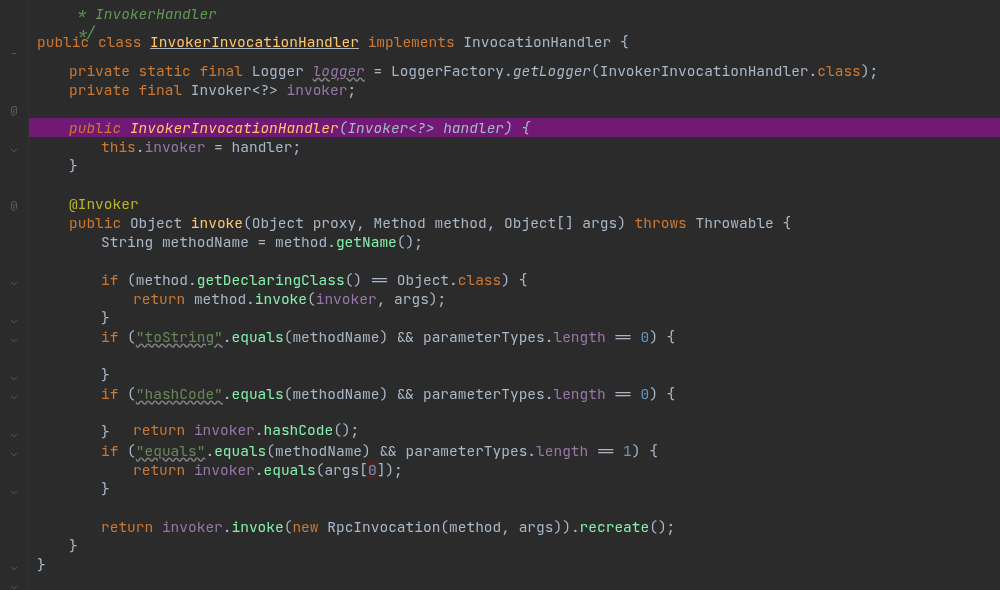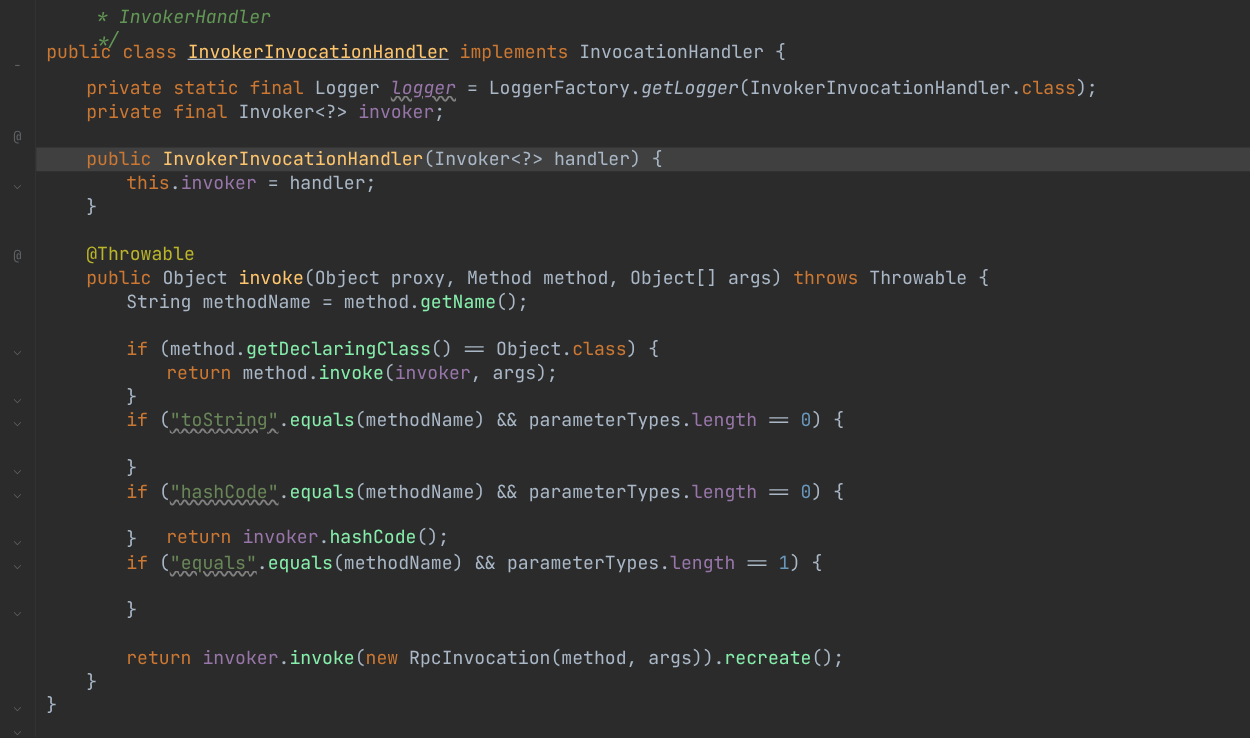--- a/index.html
+++ b/index.html
@@ -5,21 +5,21 @@
   html,body{margin:0;padding:0;background:#2b2b2b;color:#a9b7c6;
     font-family:"JetBrains Mono","Fira Code",Menlo,Consolas,monospace;
     font-size:14.5px;line-height:19px;}
   .editor{display:flex;width:1000px;height:590px;overflow:hidden;}
   .gutter{flex:0 0 28px;background:#2b2b2b;border-right:1px solid #323232;
     position:relative;}
   .g{position:absolute;width:100%;text-align:center;color:#606366;
     font-size:11px;user-select:none;}
   .code{flex:1;position:relative;padding-top:16px;}
   .ln{position:absolute;left:0;right:0;height:19px;white-space:pre;padding-left:8px;}
-  .hl{background:#404040;}
+  .hl{background:#701a75;font-style:italic;}
   .c0{padding-left:8px}.c1{padding-left:40px}.c2{padding-left:72px}
   .c3{padding-left:104px}
   .doc{color:#629755;font-style:italic;}
   .kw{color:#cc7832;}
   .ty{color:#a9b7c6;}
   .decl{color:#ffc66d;}
   .fld{color:#9876aa;}
   .def{color:#a9b7c6;}
   .call{color:#86efac;}
   .static{color:#a9b7c6;font-style:italic;}
@@ -57,31 +57,32 @@
       <div class="ln c1" style="top: 4px;"><span class="doc"> * InvokerHandler</span></div>
       <div class="ln c1" style="top: 23px;"><span class="doc"> */</span></div>
       <div class="ln c0" style="top: 32px;"><span class="kw">public</span> <span class="kw">class</span> <span class="decl under">InvokerInvocationHandler</span> <span class="kw">implements</span> <span class="ty">InvocationHandler</span> <span class="pun">{</span></div>
       <div class="ln c1" style="top: 61px;"><span class="kw">private</span> <span class="kw">static</span> <span class="kw">final</span> <span class="ty">Logger</span> <span class="fld stat-it wavy">logger</span><span class="pun"> = </span><span class="ty">LoggerFactory</span><span class="pun">.</span><span class="static">getLogger</span><span class="pun">(</span><span class="ty">InvokerInvocationHandler</span><span class="pun">.</span><span class="kw">class</span><span class="pun">)</span><span class="pun">;</span></div>
       <div class="ln c1" style="top: 80px;"><span class="kw">private</span> <span class="kw">final</span> <span class="ty">Invoker</span><span class="pun">&lt;?&gt;</span> <span class="fld">invoker</span><span class="pun">;</span></div>
       <div class="ln c0" style="top: 99px;"></div>
       <div class="ln c1 hl" style="top: 118px;"><span class="kw">public</span> <span class="decl">InvokerInvocationHandler</span><span class="pun">(</span><span class="ty">Invoker</span><span class="pun">&lt;?&gt;</span> <span class="def">handler</span><span class="pun">)</span> <span class="pun">{</span></div>
       <div class="ln c2" style="top: 137px;"><span class="kw">this</span><span class="pun">.</span><span class="fld">invoker</span><span class="pun"> = </span><span class="def">handler</span><span class="pun">;</span></div>
       <div class="ln c1" style="top: 156px;"><span class="pun">}</span></div>
       <div class="ln c0" style="top: 175px;"></div>
-      <div class="ln c1" style="top: 194px;"><span class="ann">@Throwable</span></div>
+      <div class="ln c1" style="top: 194px;"><span class="ann">@Invoker</span></div>
       <div class="ln c1" style="top: 213px;"><span class="kw">public</span> <span class="ty">Object</span> <span class="decl">invoke</span><span class="pun">(</span><span class="ty">Object</span> <span class="def">proxy</span><span class="pun">, </span><span class="ty">Method</span> <span class="def">method</span><span class="pun">, </span><span class="ty">Object</span><span class="pun">[]</span> <span class="def">args</span><span class="pun">)</span> <span class="kw">throws</span> <span class="ty">Throwable</span> <span class="pun">{</span></div>
       <div class="ln c2" style="top: 232px;"><span class="ty">String</span> <span class="def">methodName</span><span class="pun"> = </span><span class="def">method</span><span class="pun">.</span><span class="call">getName</span><span class="pun">(</span><span class="pun">)</span><span class="pun">;</span></div>
       <div class="ln c2" style="top: 270px;"><span class="kw">if</span> <span class="pun">(</span><span class="def">method</span><span class="pun">.</span><span class="call">getDeclaringClass</span><span class="pun">(</span><span class="pun">)</span><span class="pun"> == </span><span class="ty">Object</span><span class="pun">.</span><span class="kw">class</span><span class="pun">)</span> <span class="pun">{</span></div>
       <div class="ln c3" style="top: 289px;"><span class="kw">return</span> <span class="def">method</span><span class="pun">.</span><span class="call">invoke</span><span class="pun">(</span><span class="fld">invoker</span><span class="pun">, </span><span class="def">args</span><span class="pun">)</span><span class="pun">;</span></div>
       <div class="ln c2" style="top: 308px;"><span class="pun">}</span></div>
       <div class="ln c2" style="top: 327px;"><span class="kw">if</span> <span class="pun">(</span><span class="str wavy">"toString"</span><span class="pun">.</span><span class="call">equals</span><span class="pun">(</span><span class="def">methodName</span><span class="pun">)</span><span class="pun"> &amp;&amp; </span><span class="def">parameterTypes</span><span class="pun">.</span><span class="fld">length</span><span class="pun"> == </span><span class="num">0</span><span class="pun">)</span> <span class="pun">{</span></div>
       <div class="ln c2" style="top: 365px;"><span class="pun">}</span></div>
       <div class="ln c2" style="top: 384px;"><span class="kw">if</span> <span class="pun">(</span><span class="str wavy">"hashCode"</span><span class="pun">.</span><span class="call">equals</span><span class="pun">(</span><span class="def">methodName</span><span class="pun">)</span><span class="pun"> &amp;&amp; </span><span class="def">parameterTypes</span><span class="pun">.</span><span class="fld">length</span><span class="pun"> == </span><span class="num">0</span><span class="pun">)</span> <span class="pun">{</span></div>
       <div class="ln c3" style="top: 420px;"><span class="kw">return</span> <span class="fld">invoker</span><span class="pun">.</span><span class="call">hashCode</span><span class="pun">(</span><span class="pun">)</span><span class="pun">;</span></div>
       <div class="ln c2" style="top: 422px;"><span class="pun">}</span></div>
       <div class="ln c2" style="top: 441px;"><span class="kw">if</span> <span class="pun">(</span><span class="str wavy">"equals"</span><span class="pun">.</span><span class="call">equals</span><span class="pun">(</span><span class="def">methodName</span><span class="pun">)</span><span class="pun"> &amp;&amp; </span><span class="def">parameterTypes</span><span class="pun">.</span><span class="fld">length</span><span class="pun"> == </span><span class="num">1</span><span class="pun">)</span> <span class="pun">{</span></div>
+      <div class="ln c3" style="top: 460px;"><span class="kw">return</span> <span class="fld">invoker</span><span class="pun">.</span><span class="call">equals</span><span class="pun">(</span><span class="def">args</span><span class="pun">[</span><span class="num mag">0</span><span class="pun">]</span><span class="pun">)</span><span class="pun">;</span></div>
       <div class="ln c2" style="top: 479px;"><span class="pun">}</span></div>
       <div class="ln c0" style="top: 498px;"></div>
       <div class="ln c2" style="top: 517px;"><span class="kw">return</span> <span class="fld">invoker</span><span class="pun">.</span><span class="call">invoke</span><span class="pun">(</span><span class="kw">new</span> <span class="ty">RpcInvocation</span><span class="pun">(</span><span class="def">method</span><span class="pun">, </span><span class="def">args</span><span class="pun">)</span><span class="pun">)</span><span class="pun">.</span><span class="call">recreate</span><span class="pun">(</span><span class="pun">)</span><span class="pun">;</span></div>
       <div class="ln c1" style="top: 536px;"><span class="pun">}</span></div>
       <div class="ln c0" style="top: 555px;"><span class="pun">}</span></div>
     </div>
 </div>
 
 </body></html>

